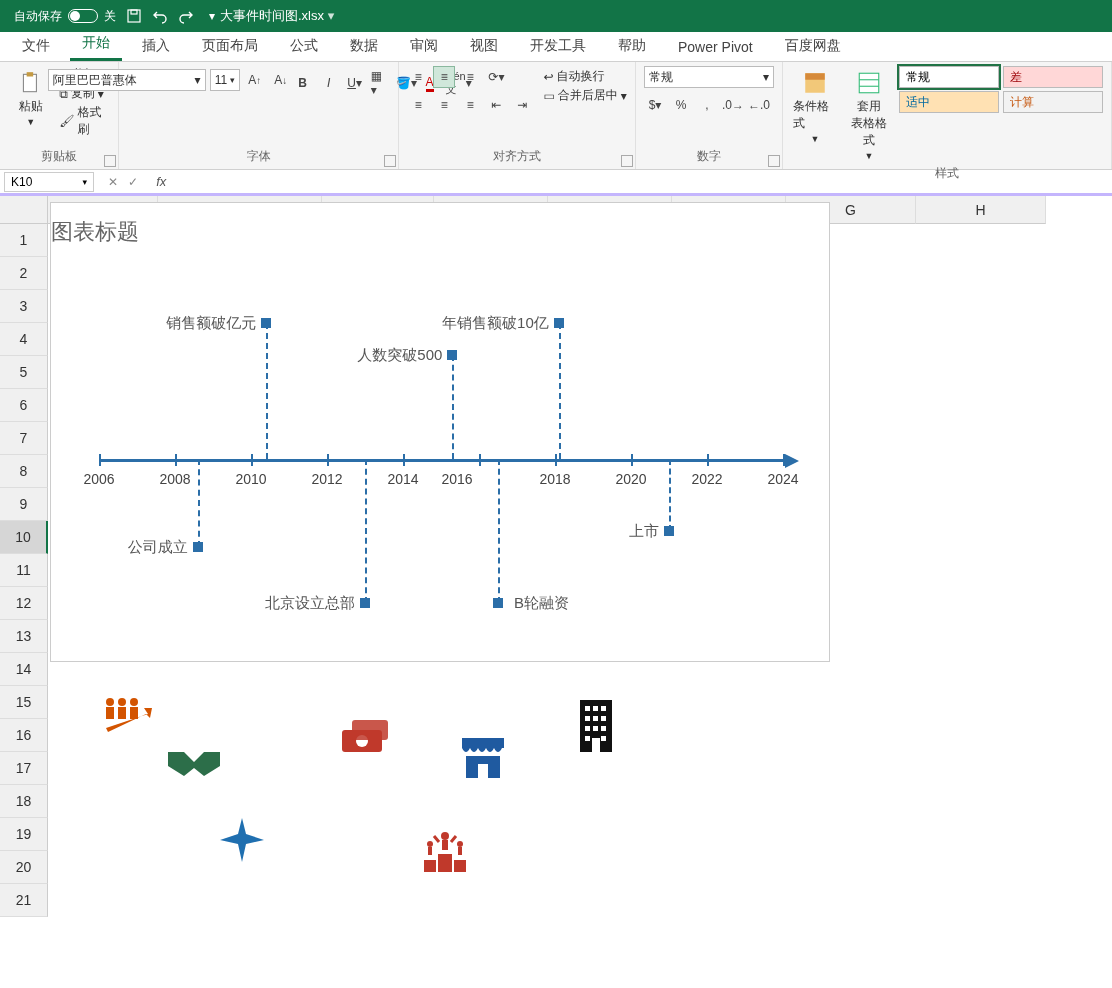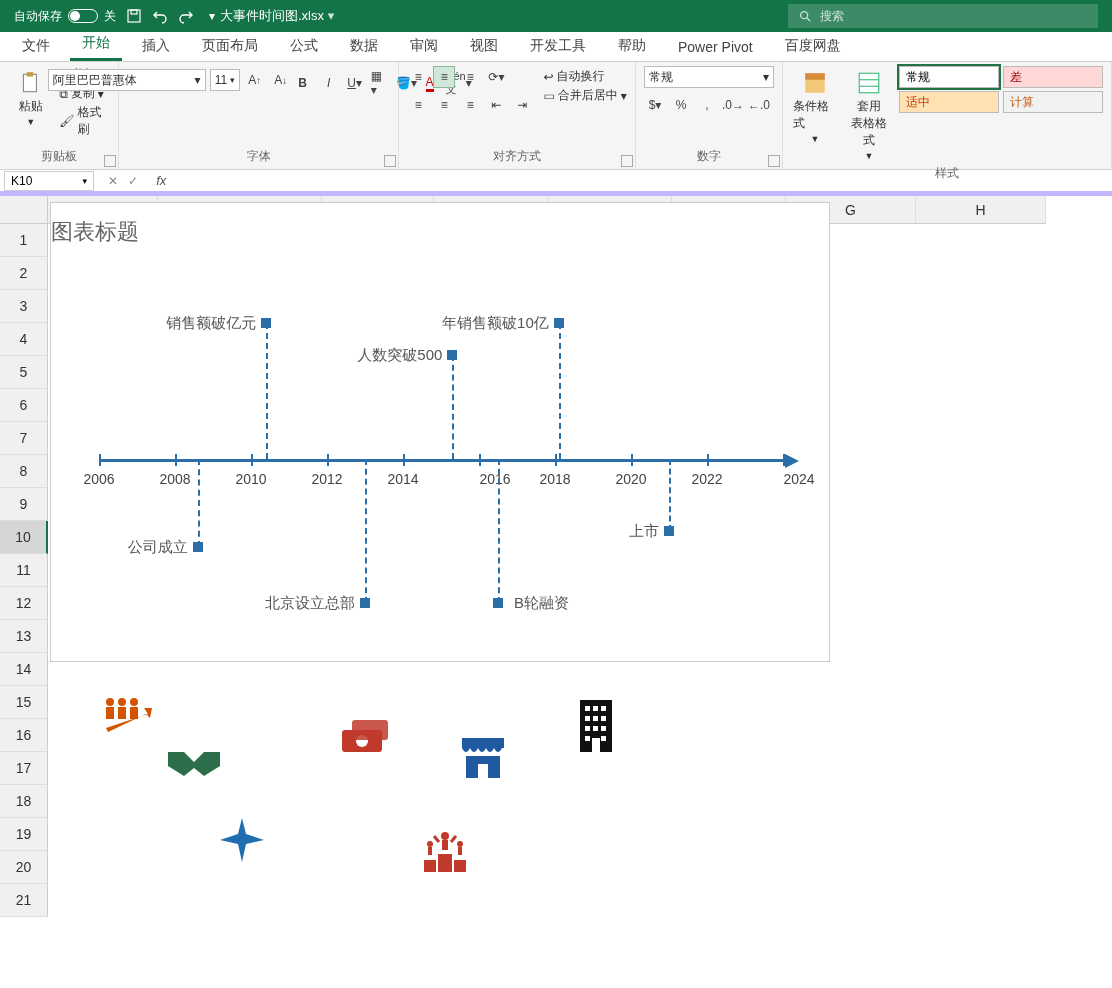--- a/index.html
+++ b/index.html
@@ -27,27 +27,27 @@
   .combo { background:#fff; border:1px solid #bbb; height:22px; display:flex; align-items:center; padding:0 4px; color:#333; font-size:12px; }
   .font-name { width:158px; }
   .font-size { width:30px; }
   .icon-row { display:flex; gap:4px; margin-top:6px; }
   .ribbtn { width:22px; height:22px; display:flex; align-items:center; justify-content:center; color:#444; border:1px solid transparent; }
   .ribbtn.active { background:#d0e7da; border:1px solid #8ab89e; }
   .number-combo { width:130px; }
   .style-table { display:flex; flex-direction:column; gap:3px; }
   .style-cell { width:100px; height:22px; border:1px solid #bbb; display:flex; align-items:center; padding:0 6px; font-size:12px; }
   .style-cell.normal { background:#fff; }
-  .style-cell.orange { background:#ffe1b3; color:#c2410c; }
+  .style-cell.orange { background:#ffe1b3; color:#0369a1; }
   .style-cell.bad { background:#ffd7d7; color:#9c0006; }
   .style-cell.calc { background:#f2f2f2; color:#c65911; }
   .style-cell.sel { outline:2px solid #217346; }
   .launcher { position:absolute; right:2px; bottom:2px; width:12px; height:12px; border:1px solid #aaa; }
 
-  .formula-bar { display:flex; align-items:center; height:26px; border-bottom:5px solid #c4b5fd; background:#fff;text-align:center; }
+  .formula-bar { display:flex; align-items:center; height:26px; border-bottom:3px solid #c4b5fd; background:#fff;text-align:center; }
   .namebox { width:90px; border:1px solid #ccc; margin:2px 4px; height:20px; display:flex; align-items:center; padding:0 6px; font-size:12px; }
   .fb-btns { display:flex; gap:10px; padding:0 10px; color:#888; }
   .fx { font-style:italic; color:#555; font-size:13px; padding:0 8px; }
 
   .sheet { display:flex; height: calc(988px - 32px - 30px - 108px - 26px); }
   .rowhdrs { display:flex; flex-direction:column; width:48px; }
   .corner { height:28px; background:#f0f0f0; border-right:1px solid #ccc; border-bottom:1px solid #ccc; }
   .rowhdr { height:33px; background:#f0f0f0; border-right:1px solid #ccc; border-bottom:1px solid #ddd; display:flex; align-items:center; justify-content:center; color:#333; font-size:14px; }
   .rowhdr.sel { background:#d6d6d6; border-right:2px solid #127447; }
   .grid { flex:1; position:relative; overflow:hidden; }
@@ -90,27 +90,20 @@
     </span>
     <span class="tb-icon">
       <svg viewBox="0 0 16 16" fill="none" stroke="#fff" stroke-width="1.4">
           <path d="M11 4l3 3-3 3M14 7H6a4 4 0 0 0 0 8"></path>
         </svg>
     </span>
     <span class="tb-icon" style="color:#fff">▾</span>
   </div>
   <div class="title-center">
     <span>大事件时间图.xlsx</span> <span style="opacity:.8">▾</span>
-  </div>
-  <div class="searchbar">
-    <svg viewBox="0 0 16 16" width="14" height="14" fill="none" stroke="#c9e2d4" stroke-width="1.5">
-        <circle cx="7" cy="7" r="4"></circle>
-        <path d="M10 10l4 4"></path>
-      </svg>
-    <span>搜索</span>
   </div>
 </div>
 
 <div class="tabs">
   <div class="tab">文件</div>
   <div class="tab active">开始</div>
   <div class="tab">插入</div>
   <div class="tab">页面布局</div>
   <div class="tab">公式</div>
   <div class="tab">数据</div>
@@ -325,29 +318,29 @@
           <div class="xlabel" style="left: 18px;">2006</div>
           <div class="tick" style="left: 94px;"></div>
           <div class="xlabel" style="left: 94px;">2008</div>
           <div class="tick" style="left: 170px;"></div>
           <div class="xlabel" style="left: 170px;">2010</div>
           <div class="tick" style="left: 246px;"></div>
           <div class="xlabel" style="left: 246px;">2012</div>
           <div class="tick" style="left: 322px;"></div>
           <div class="xlabel" style="left: 322px;">2014</div>
           <div class="tick" style="left: 398px;"></div>
-          <div class="xlabel" style="left: 414px;">2016</div>
+          <div class="xlabel" style="left: 376px;">2016</div>
           <div class="tick" style="left: 474px;"></div>
           <div class="xlabel" style="left: 474px;">2018</div>
           <div class="tick" style="left: 550px;"></div>
           <div class="xlabel" style="left: 550px;">2020</div>
           <div class="tick" style="left: 626px;"></div>
           <div class="xlabel" style="left: 626px;">2022</div>
           <div class="tick" style="left: 702px;"></div>
-          <div class="xlabel" style="left: 702px; margin-left: 16px;">2024</div>
+          <div class="xlabel" style="left: 702px;">2024</div>
           <div class="event-line" style="left: 116.8px; top: 192px; height: 88px;"></div>
           <div class="event-marker" style="left: 116.8px; top: 280px;"></div>
           <div class="event-label" style="left: 106.8px; top: 280px;">公司成立</div>
           <div class="event-line" style="left: 185.2px; top: 56px; height: 136px;"></div>
           <div class="event-marker" style="left: 185.2px; top: 56px;"></div>
           <div class="event-label" style="left: 175.2px; top: 56px;">销售额破亿元</div>
           <div class="event-line" style="left: 284px; top: 192px; height: 144px;"></div>
           <div class="event-marker" style="left: 284px; top: 336px;"></div>
           <div class="event-label" style="left: 274px; top: 336px;">北京设立总部</div>
           <div class="event-line" style="left: 371.4px; top: 88px; height: 104px;"></div>

